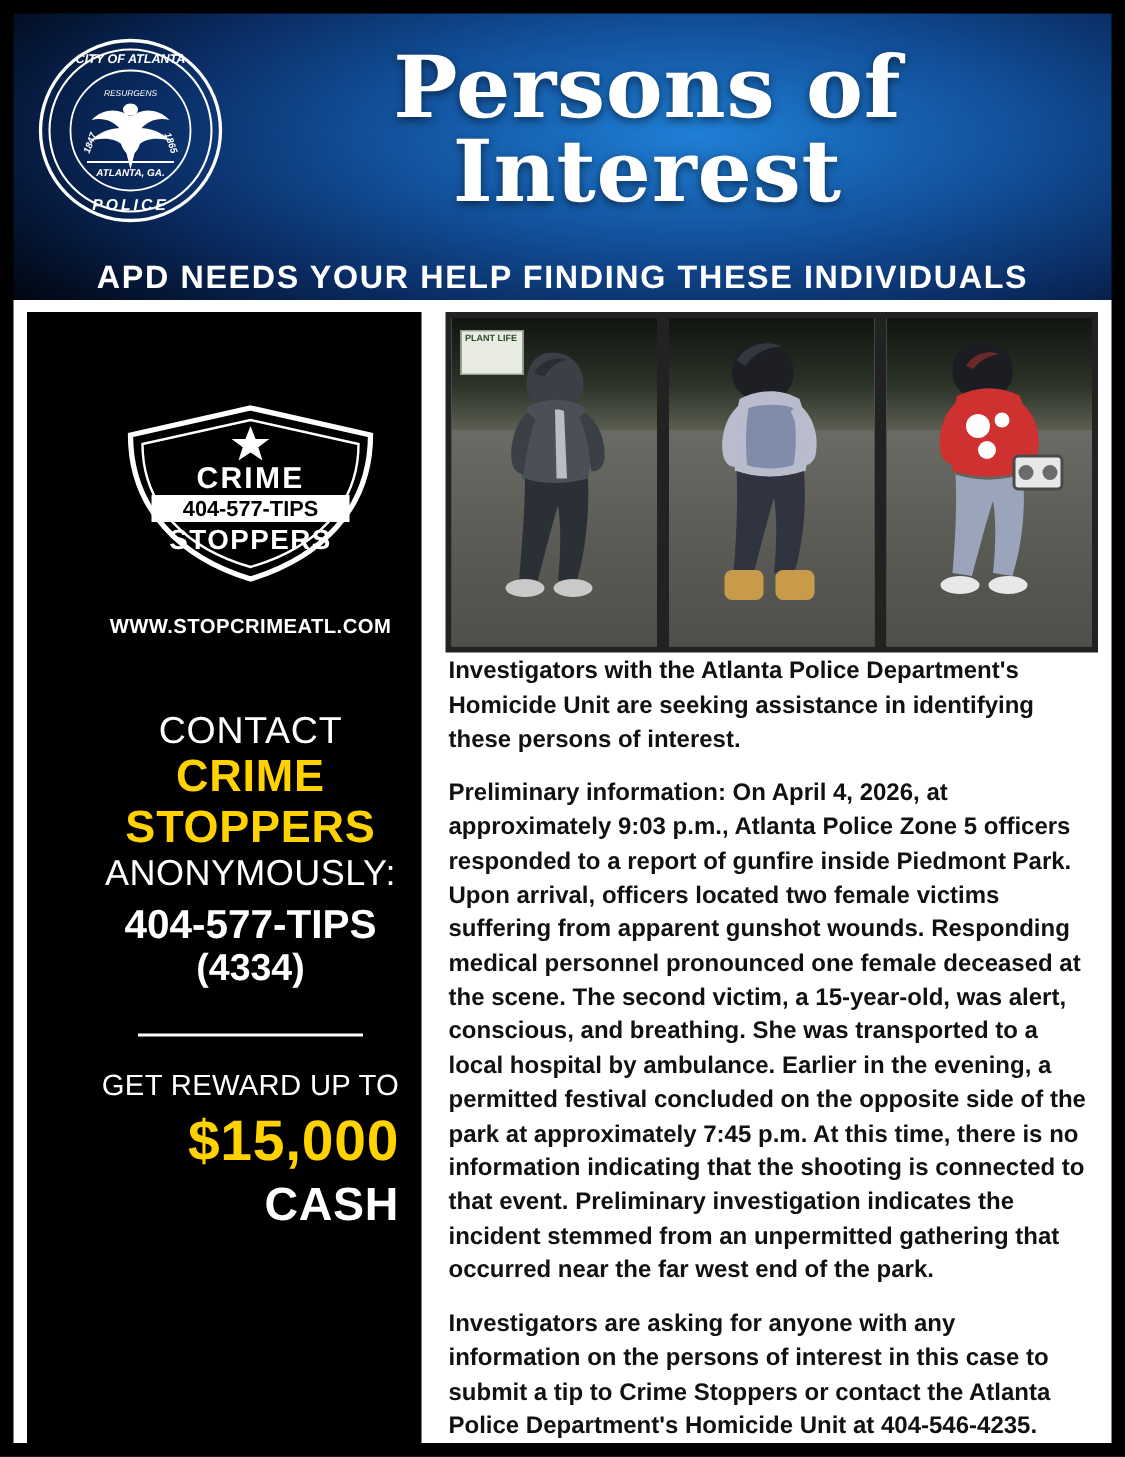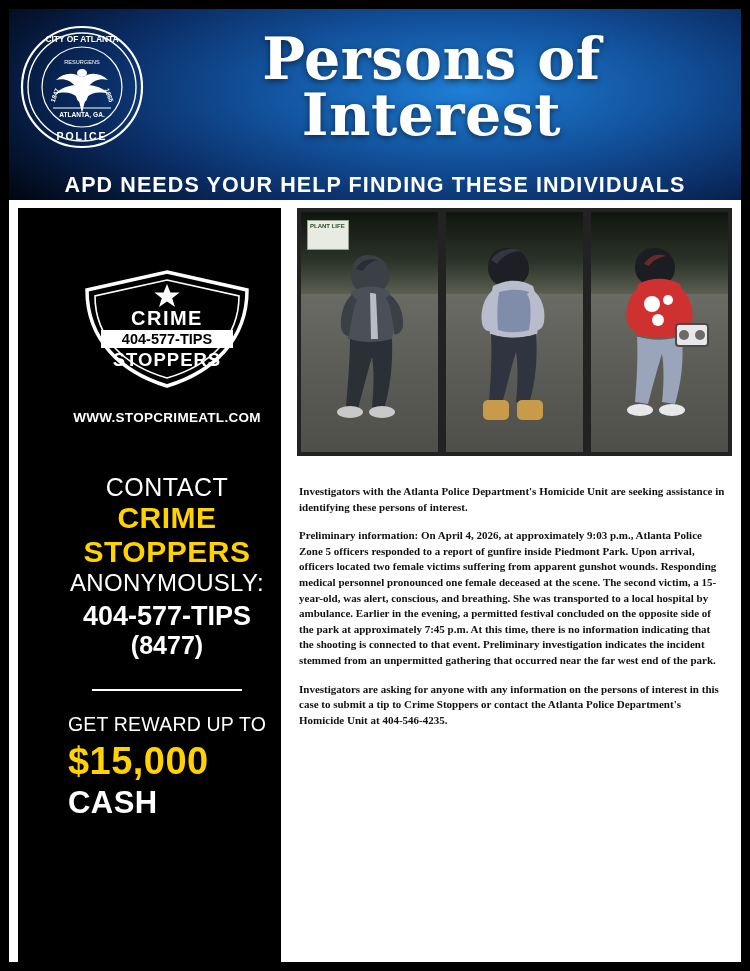--- a/index.html
+++ b/index.html
@@ -35,23 +35,24 @@
   .header-top {
     flex: 1;
     display: flex;
     align-items: center;
   }
   .seal {
     width: 150px;
     min-width: 150px;
     display: flex;
     align-items: center;
-    justify-content: center;
+    justify-content: flex-end;
     padding-left: 14px;
     box-sizing: border-box;
+    font-style: italic;
   }
   .seal svg { display: block; }
   .title-wrap {
     flex: 1;
     text-align: center;
     padding-right: 37px;
   }
   .title-line {
     font-family: "DejaVu Serif", serif;
     font-weight: bold;
@@ -214,26 +215,25 @@
   }
   .person {
     position: absolute;
     bottom: 4%;
     left: 50%;
     transform: translateX(-50%);
   }
 
   
   .text-body {
-    padding: 28px 6px 0 2px;
+    padding: 2px 6px 0 2px;
     color: #111;
-    font-size: 11px;
+    font-size: 16px;
     line-height: 1.42;
     font-weight: 600;
-    font-family: Liberation Serif, serif;
   }
   .text-body p { margin: 0 0 13px 0; }
   .text-body p:last-child { margin-bottom: 0; }
 
   .frame-border {
     position: absolute;
     inset: 0;
     border: 9px solid #000;
     pointer-events: none;
     box-sizing: border-box;
@@ -297,26 +297,26 @@
       </div>
 
       <div class="website">WWW.STOPCRIMEATL.COM</div>
 
       <div class="contact-block">
         <div class="contact-word">CONTACT</div>
         <div class="cs-yellow">CRIME</div>
         <div class="cs-yellow">STOPPERS</div>
         <div class="anon">ANONYMOUSLY:</div>
         <div class="phone">404-577-TIPS</div>
-        <div class="phone-alt">(8477)</div>
+        <div class="phone-alt">(4334)</div>
       </div>
 
       <div class="divider"></div>
 
-      <div style="text-align:left;">
+      <div style="text-align:right;">
         <div class="reward-label">GET REWARD UP TO</div>
         <div class="reward-amount">$15,000</div>
         <div class="reward-cash">CASH</div>
       </div>
     </div>
 
     <div class="right-col">
 
       <div class="photo-strip">
 

